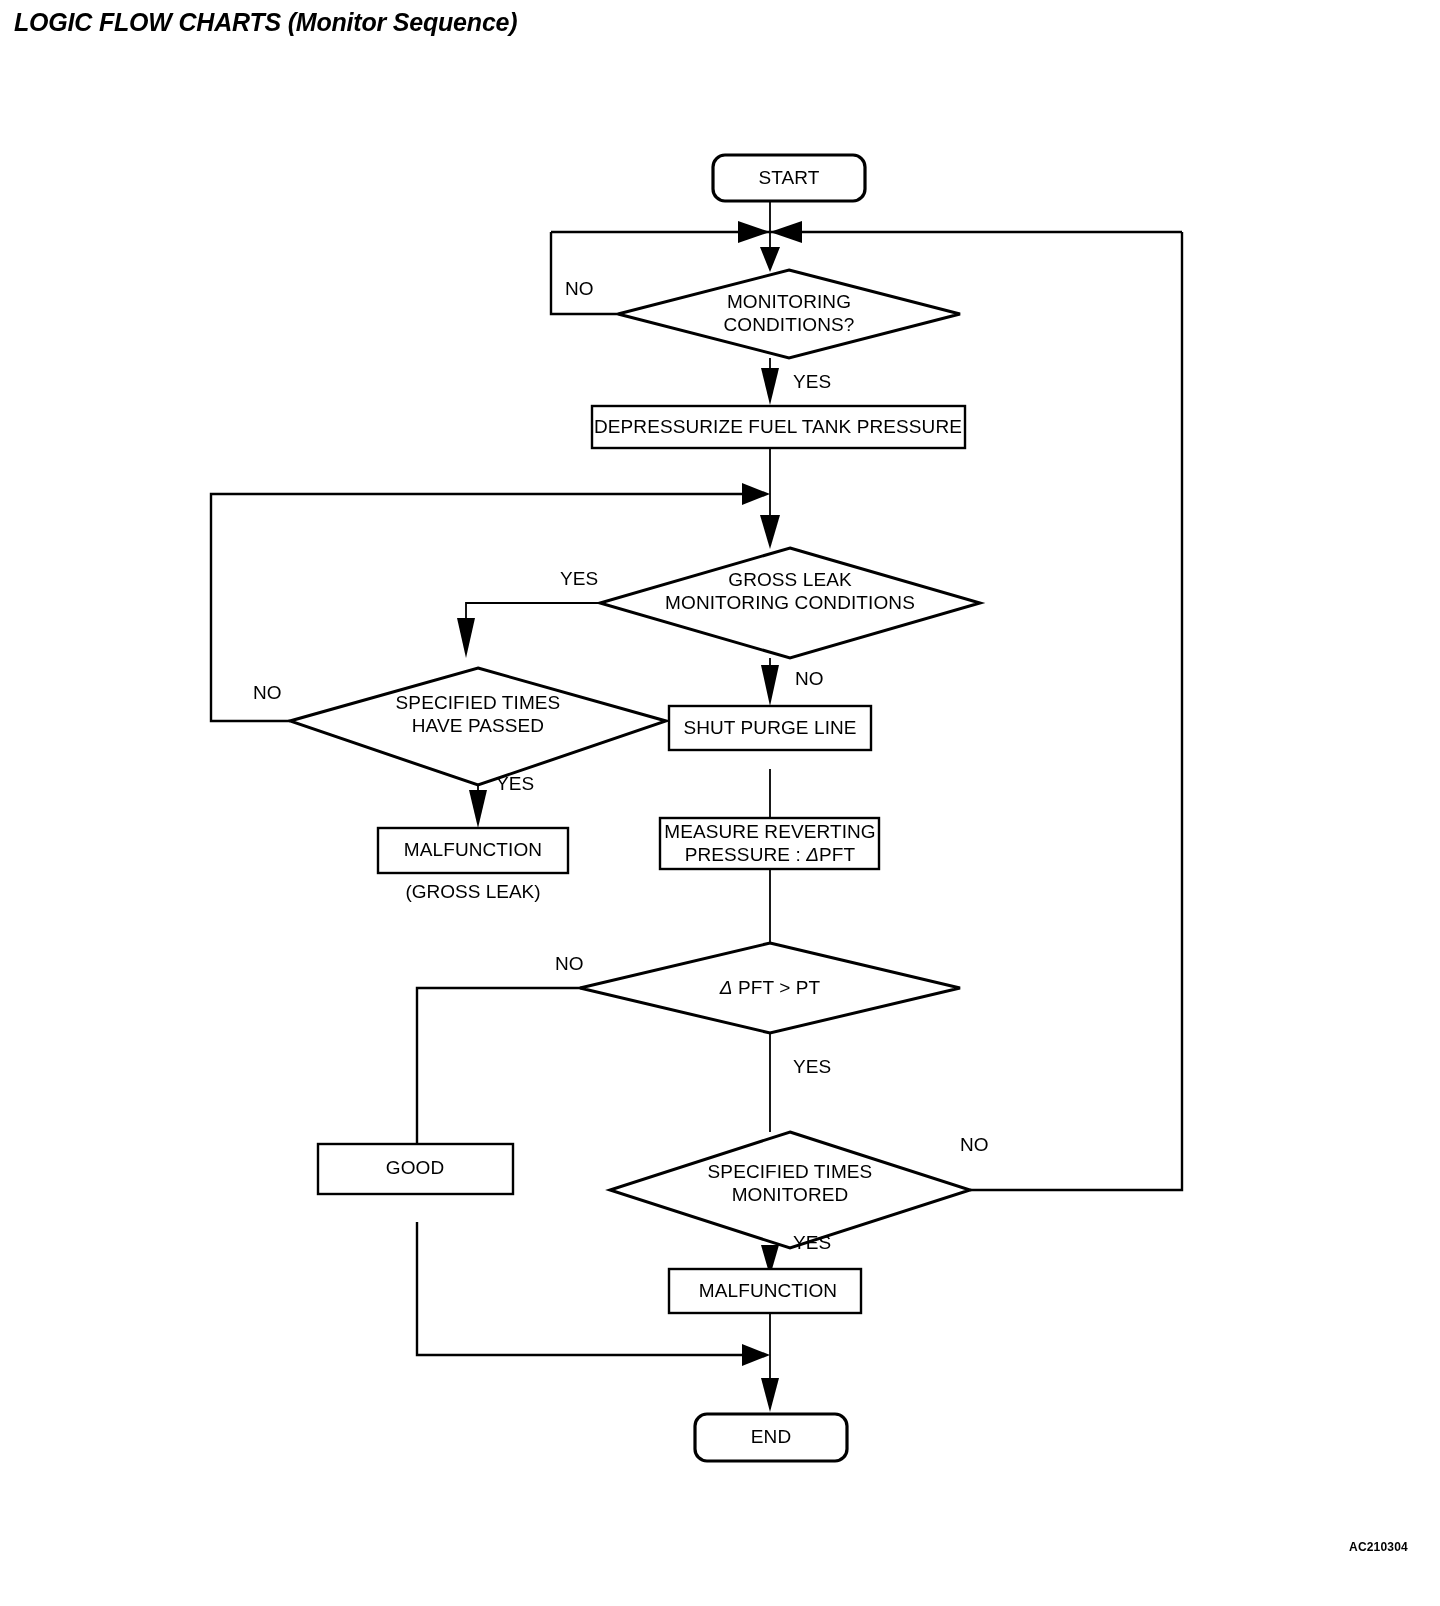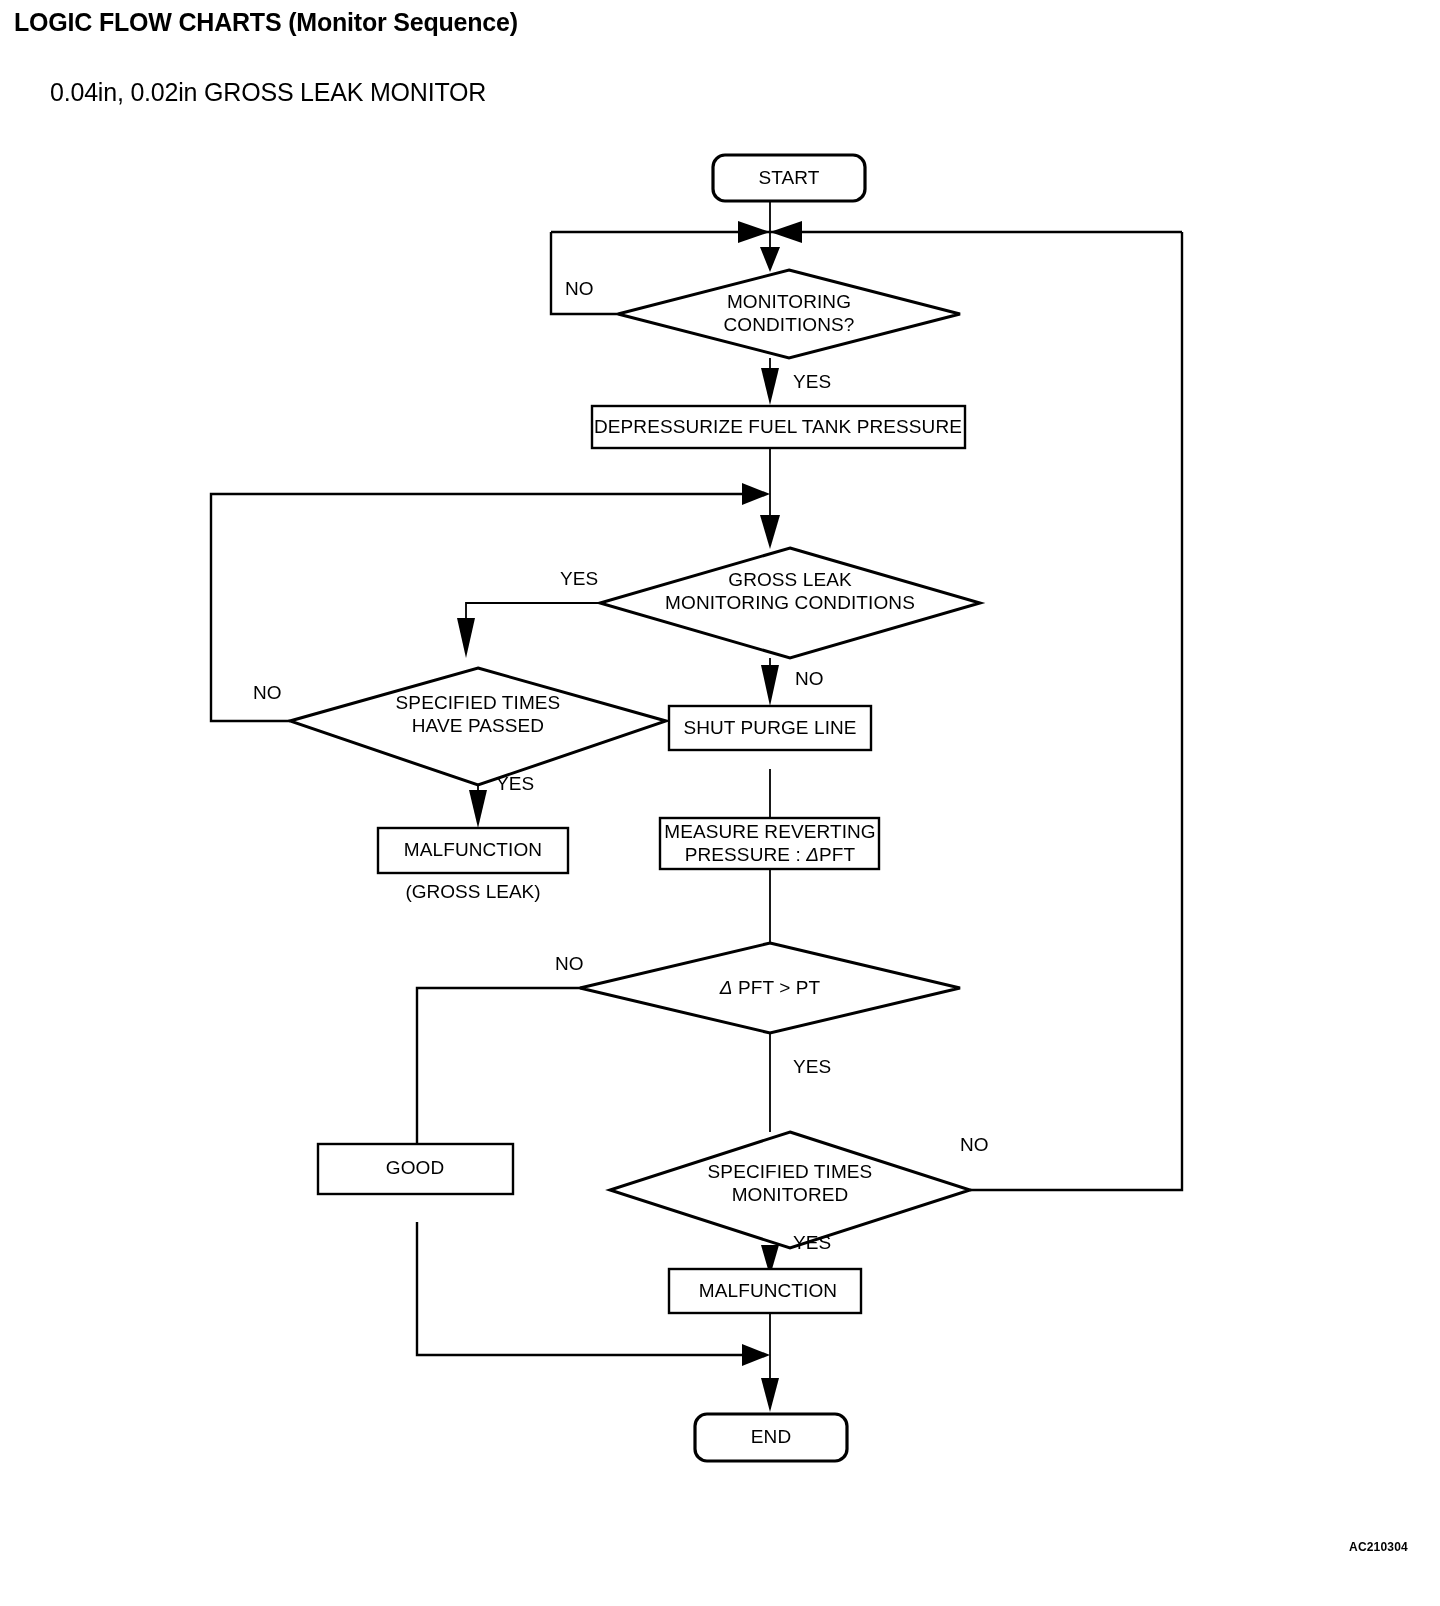--- a/index.html
+++ b/index.html
@@ -21,20 +21,21 @@
     height: 1606px;
   }
   .hdr-title {
     position: absolute;
     left: 14px;
     top: 8px;
     font-size: 25px;
     font-weight: bold;
     letter-spacing: -0.2px;
     white-space: nowrap;
+    font-style: italic;
   }
   .hdr-subtitle {
     position: absolute;
     left: 50px;
     top: 78px;
     font-size: 25px;
     font-weight: normal;
     letter-spacing: -0.2px;
     white-space: nowrap;
   }
@@ -117,21 +118,20 @@
     font-style: italic;
   }
 </style>
 </head>
 <body>
 
 <div id="page-root">
 
   <div class="hdr-title">LOGIC FLOW CHARTS (Monitor Sequence)</div>
 
-  <div class="hdr-subtitle">0.04in, 0.02in GROSS LEAK MONITOR</div>
 
   <svg class="flow" viewBox="0 0 1440 1606">
 
     <line class="conn-thin" x1="770" y1="200" x2="770" y2="232"></line>
 
     <line class="conn" x1="551" y1="232" x2="1182" y2="232"></line>
 
     <polygon class="arrowhead" points="738,221 770,232 738,243"></polygon>
 
     <polygon class="arrowhead" points="802,221 770,232 802,243"></polygon>

